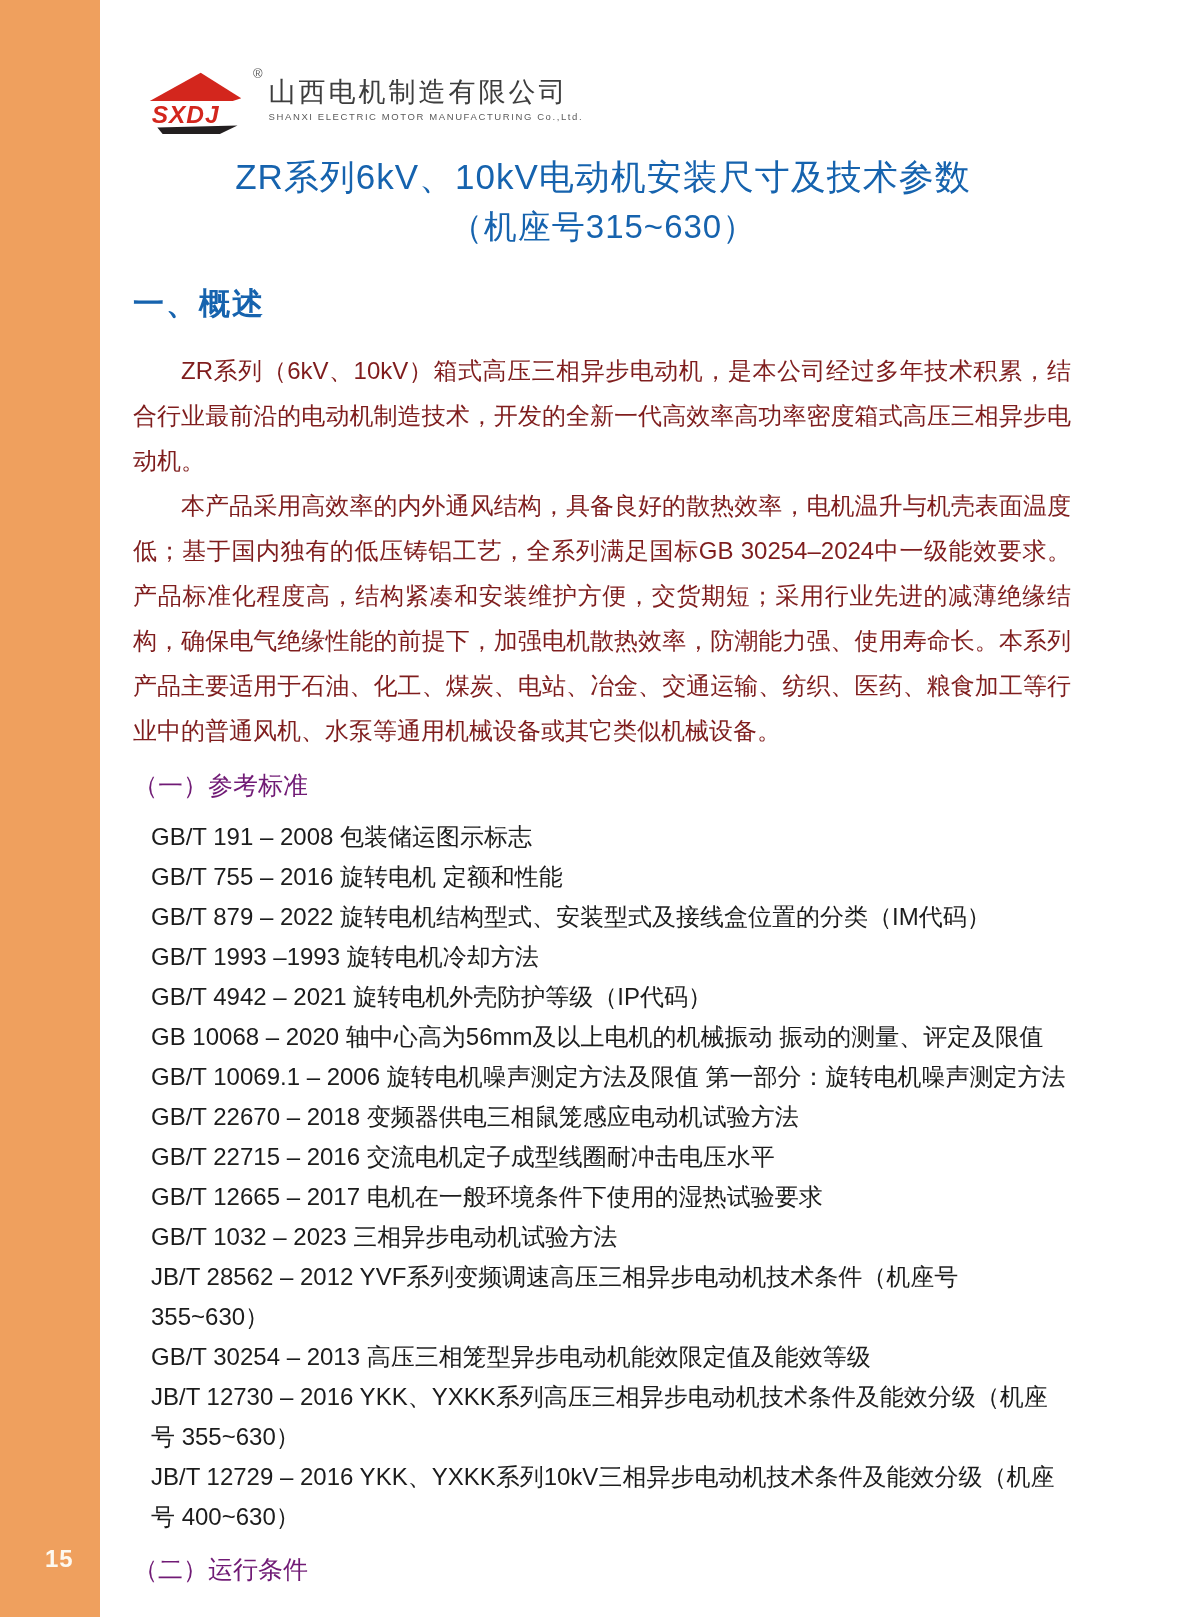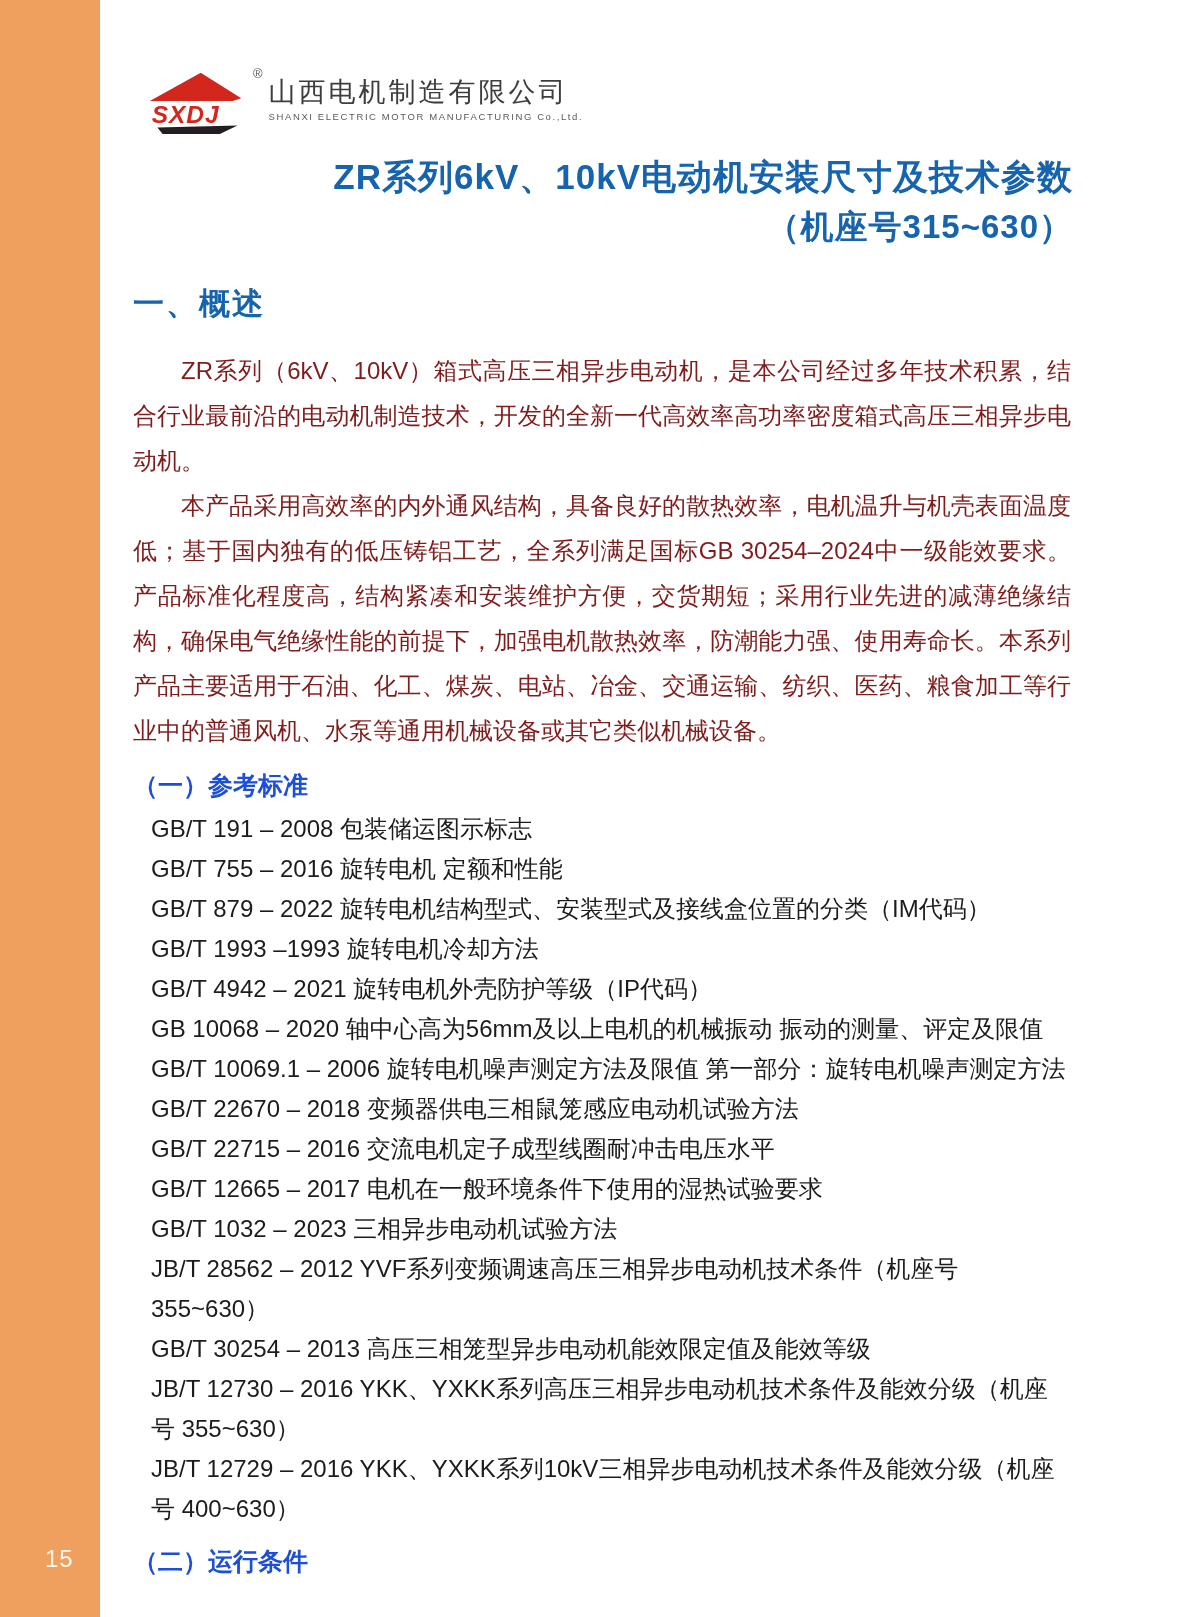--- a/index.html
+++ b/index.html
@@ -12,21 +12,21 @@
     color: #1c1c1c;
   }
   
   .sidebar {
     position: absolute; left: 0; top: 0;
     width: 100px; height: 1617px;
     background: #efa05e;
   }
   .page-number {
     position: absolute; left: 45px; bottom: 44px;
-    color: #fdf9f0; font-size: 24px; font-weight: normal;
+    color: #fdf9f0; font-size: 24px; font-weight: bold;
     letter-spacing: 1px;
   }
   
   .content {
     position: absolute; left: 133px; top: 0;
     width: 940px; height: 1617px;
   }
   
   .logo-row {
     position: absolute; left: 10px; top: 68px;
@@ -42,44 +42,44 @@
     font-weight: 500; line-height: 1.1;
     font-family: "Liberation Sans", "DejaVu Sans", sans-serif;
   }
   .company-en {
     font-size: 9.5px; color: #5a5a5a; letter-spacing: 1.6px;
     margin-top: 3px;
   }
   
   .doc-title {
     position: absolute; left: 0; top: 152px; width: 940px;
-    text-align: right; color: #1663ae; font-weight: bold;
+    text-align: center; color: #1663ae; font-weight: normal;
   }
   .doc-title .line1 { font-size: 35px; line-height: 1.45; letter-spacing: 1px; }
   .doc-title .line2 { font-size: 33px; line-height: 1.45; letter-spacing: 1px; }
   
   .overview-heading {
     position: absolute; left: 0; top: 283px;
     color: #1663ae; font-size: 31px; font-weight: bold; letter-spacing: 2px;
   }
   .body-flow {
     position: absolute; left: 0; top: 348px; width: 938px;
   }
   .para {
     font-size: 24px; line-height: 45px;
     text-indent: 2em; text-align: justify;
     margin: 0 0 0 0;
     color: #7f1d1d;
   }
   .sub-heading {
-    font-size: 25px; font-weight: bold;
+    font-size: 25px; font-weight: normal;
     line-height: 40px; margin-top: 12px;
-    color: #1d4ed8;
+    color: #701a75;
   }
-  .standards { margin-top: 4px; }
+  .standards { margin-top: 12px; }
   .std-line {
     font-size: 24px; line-height: 40px;
     padding-left: 18px; text-align: left;
     color: #1c1c1c;
   }
 </style>
 </head>
 <body>
 
 <div class="sidebar"></div>

